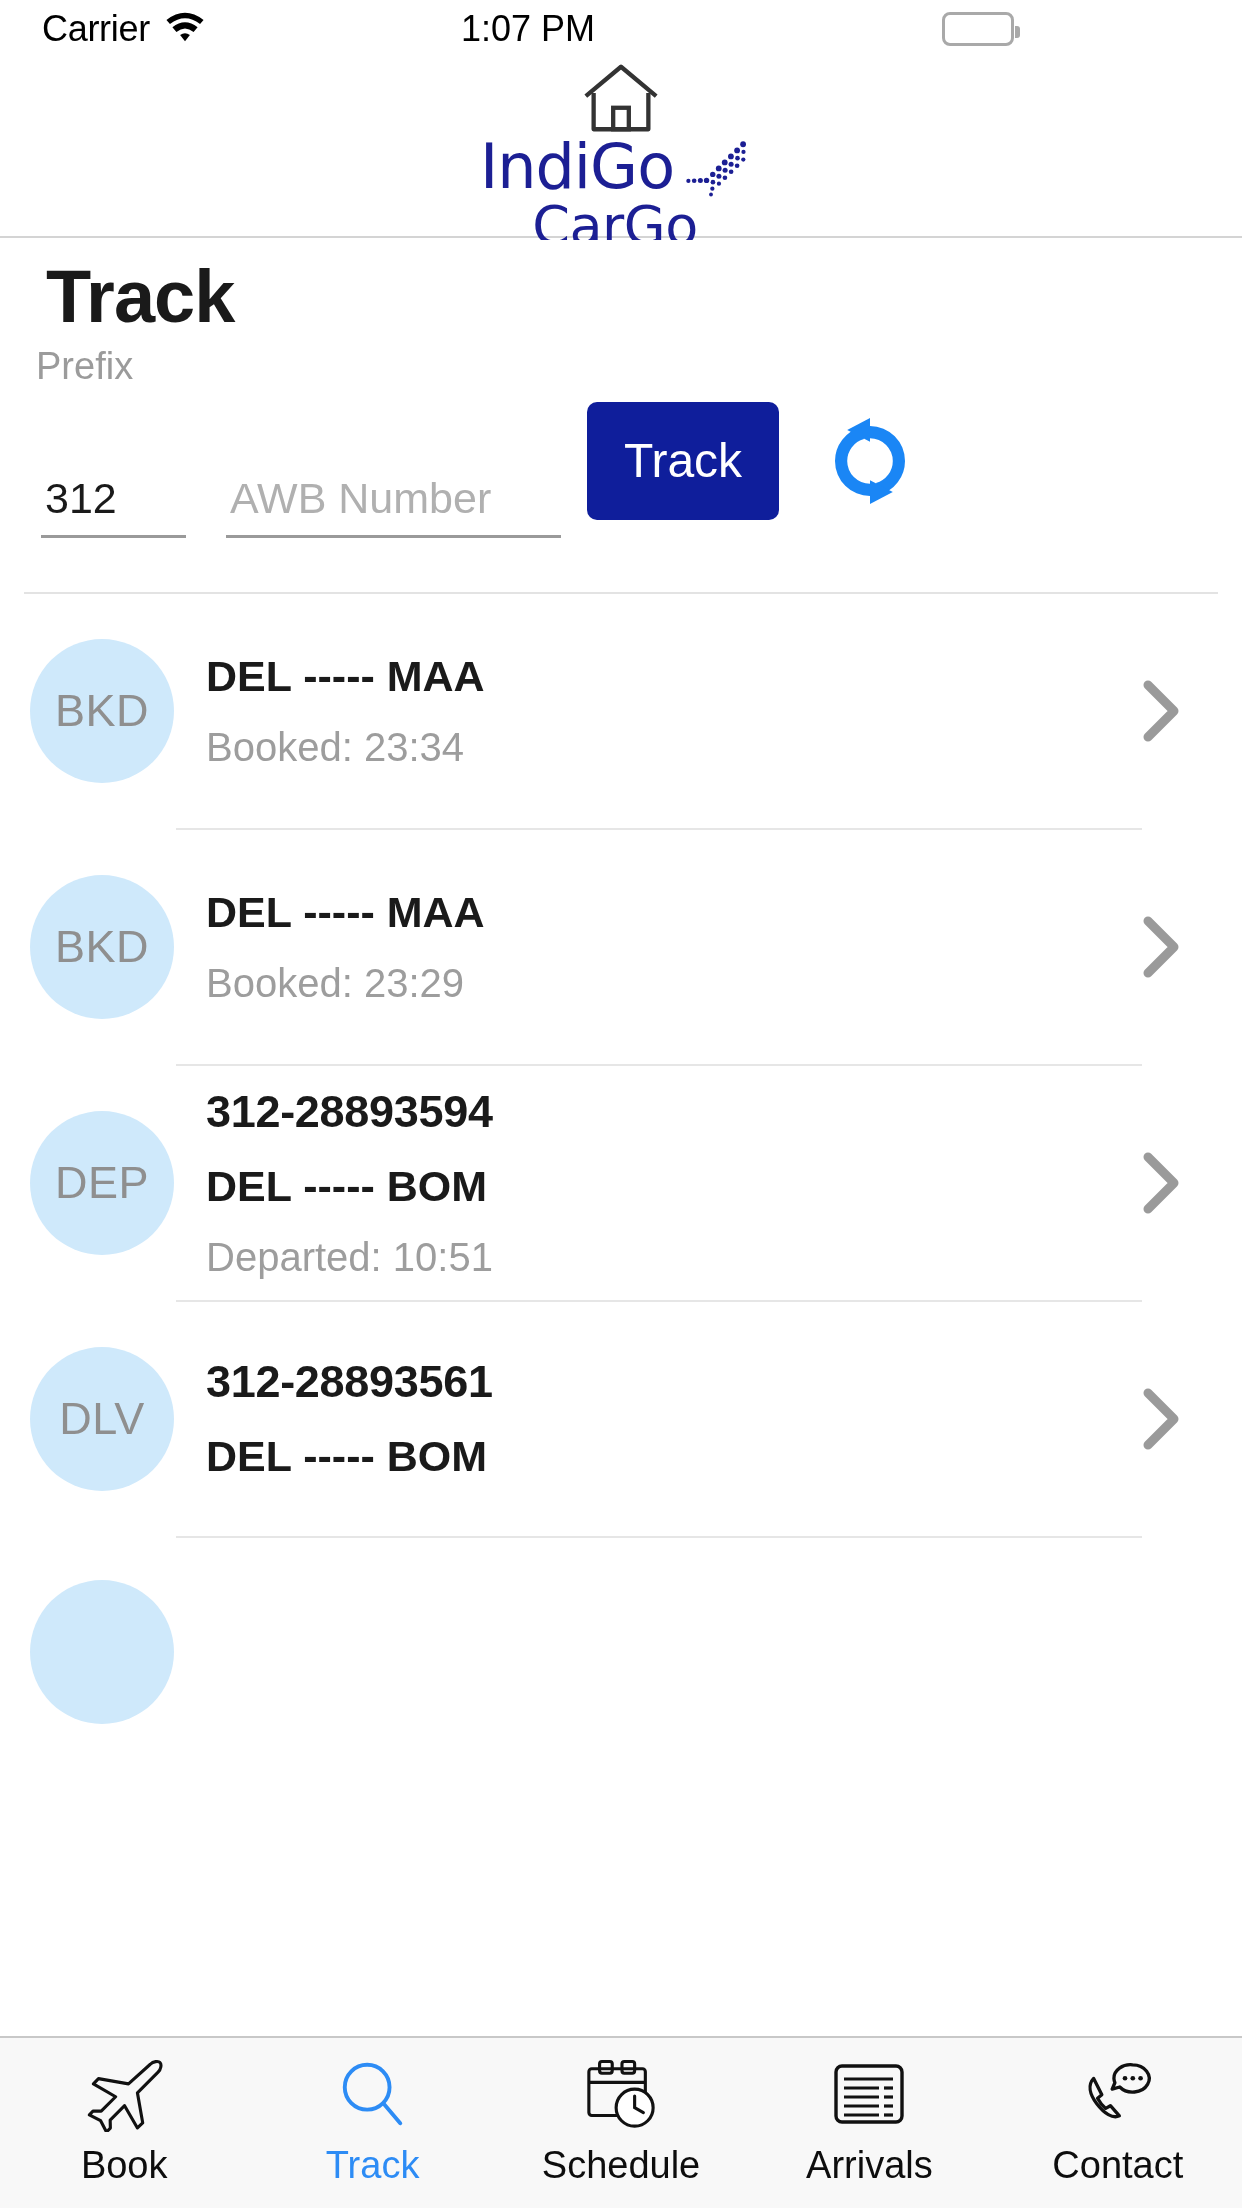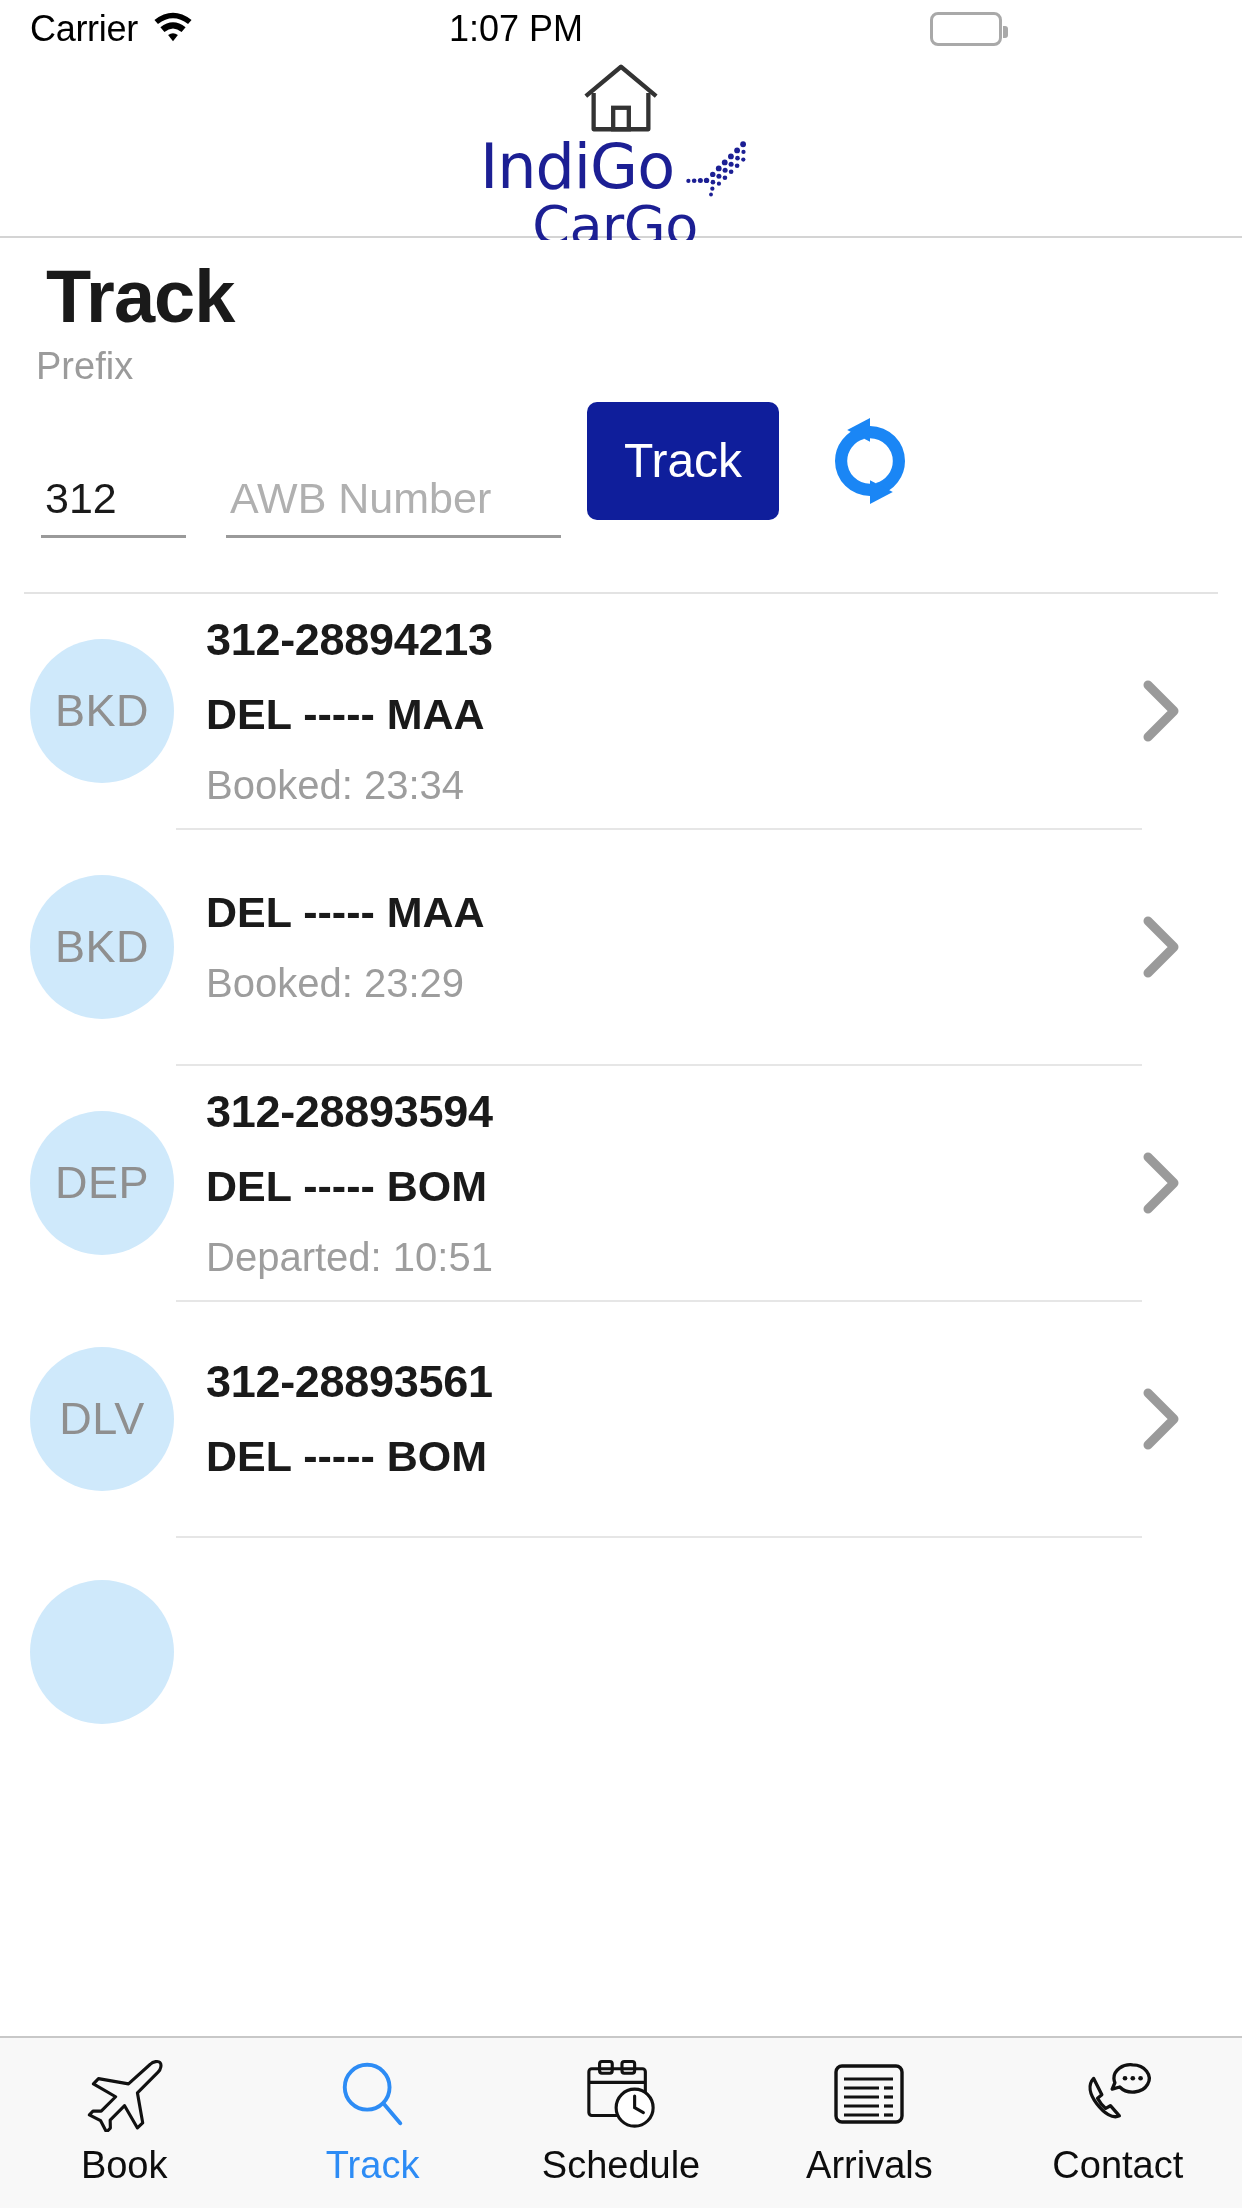--- a/index.html
+++ b/index.html
@@ -6,21 +6,21 @@
   html, body {
     width: 1242px; height: 2208px;
     background: #ffffff;
     font-family: "Liberation Sans", sans-serif;
     overflow: hidden;
   }
   .phone { position: relative; width: 1242px; height: 2208px; background: #fff; }
 
   
   .statusbar {
-    position: absolute; top: 0; left: 0; width: 1032px; height: 58px;
+    position: absolute; top: 0; left: 12px; width: 1032px; height: 58px;
     display: flex; align-items: center; padding: 0 30px; justify-content: space-between;
   }
   .sb-left { display: flex; align-items: center; gap: 14px; flex: 1; }
   .sb-carrier { font-size: 36px; color: #000; letter-spacing: -0.3px; }
   .sb-center { flex: 0 0 auto; font-size: 36px; color: #000; font-weight: 400; }
   .sb-right { flex: 1; display: flex; justify-content: flex-end; align-items: center; }
   .battery {
     width: 72px; height: 34px; border: 3px solid #a9a9a9; border-radius: 8px;
     position: relative; padding: 3px;
   }
@@ -235,21 +235,20 @@
 
     <div class="top-divider"></div>
 
     <div class="list">
 
       <div class="ship-row">
         <div class="status-circle">
           <span class="status-code">BKD</span>
         </div>
         <div class="ship-info">
-          <span class="awb-no">312-28894213</span>
           <span class="route">DEL ----- MAA</span>
           <span class="ship-time">Booked: 23:34</span>
         </div>
         <div class="chevron">
           <svg width="44" height="64" viewBox="0 0 22 32">
             <polyline points="5,3 18,16 5,29" fill="none" stroke="#9a9a9a" stroke-width="4.5" stroke-linecap="round" stroke-linejoin="round"></polyline>
           </svg>
         </div>
       </div>
       <div class="row-divider"></div>

